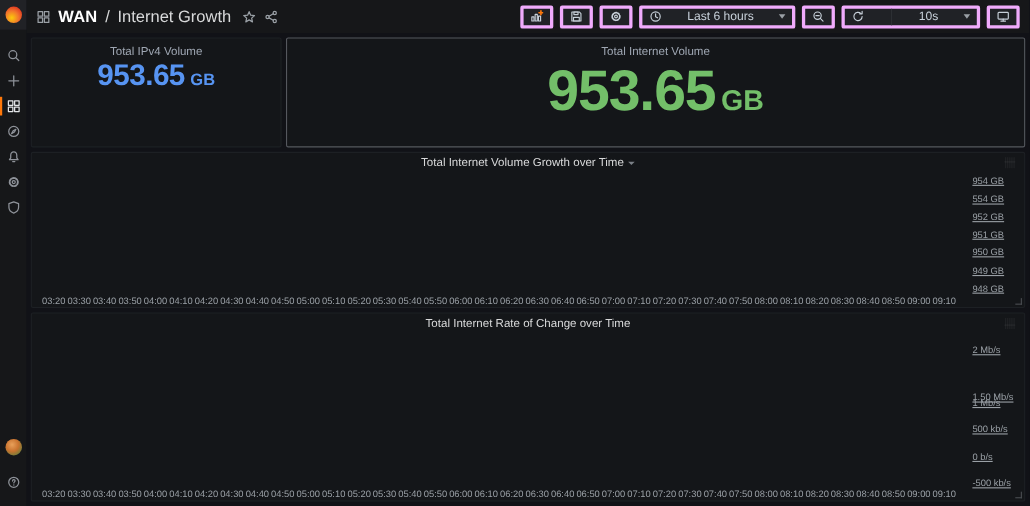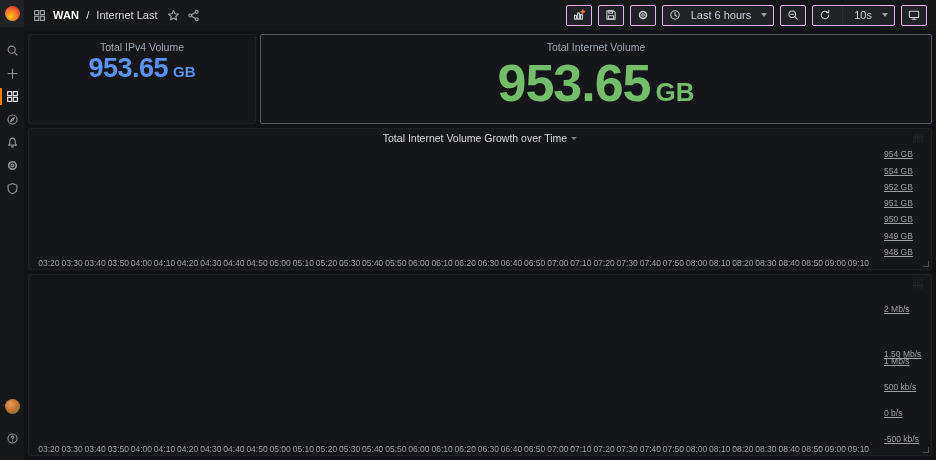--- a/index.html
+++ b/index.html
@@ -28,39 +28,39 @@
   .side-spacer { flex:1; }
   .avatar { width:15px; height:15px; border-radius:50%;
     background:radial-gradient(circle at 40% 35%, #e8a05a 0%, #c9732f 45%, #6f7d3a 80%, #3c4530 100%); }
   .side-bottom { display:flex; flex-direction:column; align-items:center; gap:9px; margin-bottom:10px; }
 
   
   .navbar {
     position:absolute; left:24px; top:0; right:0; height:30px; background:#161719;
     display:flex; align-items:center; justify-content:space-between; padding:0 9px; z-index:4;
   }
-  .nav-left { display:flex; align-items:center; gap:7px; font-size:11px; }
+  .nav-left { display:flex; align-items:center; gap:7px; font-size:15px; }
   .nav-left svg { width:13px; height:13px; stroke:#9aa0a6; fill:none; stroke-width:1.4; stroke-linecap:round; stroke-linejoin:round; }
   .bc-dash { font-weight:700; color:#ffffff; letter-spacing:.2px; }
   .bc-page { color:#d8d9da; }
   .nav-right { display:flex; align-items:center; gap:6px; }
   .tbtn {
-    height:21px; background:#202226; border:1px solid #f0abfc; border-radius:2px;
-    display:flex; align-items:center; gap:10px; padding:0 6px; color:#c7d0d9; font-size:11px; cursor:pointer;
+    height:21px; background:#202226; border:3px solid #f0abfc; border-radius:2px;
+    display:flex; align-items:center; gap:23px; padding:0 6px; color:#c7d0d9; font-size:11px; cursor:pointer;
   }
   .tbtn svg { width:12px; height:12px; stroke:#c7d0d9; fill:none; stroke-width:1.4; stroke-linecap:round; stroke-linejoin:round; }
   .tbtn .plus-accent { stroke:#ff780a; stroke-width:2; }
   .caret-down { width:0; height:0; border-left:3.5px solid transparent; border-right:3.5px solid transparent; border-top:4px solid #9aa0a6; }
   .tbtn-divider { width:1px; align-self:stretch; background:#2c2f33; margin:0 1px; }
 
   
   .content { position:absolute; left:24px; top:30px; right:0; bottom:0; padding:4px; display:flex; flex-direction:column; gap:4px; }
   .panel { background:#141619; border:1px solid #1d2024; border-radius:2px; position:relative; }
 
-  .stats-row { display:flex; gap:4px; height:90px; flex:0 0 auto; }
+  .stats-row { display:flex; gap:4px; height:100px; flex:0 0 auto; }
   .stat { display:flex; flex-direction:column; align-items:center; }
   .stat-side { flex:0 0 228px; }
   .stat-mid { flex:1; }
   .stat.focused { border-color:#55585e; }
   .stat-title { font-size:10.5px; color:#9fa7b3; margin-top:6px; }
   .stat-valwrap { flex:1; display:flex; align-items:baseline; justify-content:center; gap:5px; padding-bottom:14px; }
   .stat-side .stat-valwrap { padding-bottom:22px; }
   .stat-value { font-weight:700; font-size:27px; letter-spacing:-0.5px; }
   .stat-unit { font-weight:700; font-size:15px; }
   .stat-mid .stat-value { font-size:52px; letter-spacing:-1px; }
@@ -160,21 +160,21 @@
   <header class="navbar">
     <div class="nav-left">
       <svg viewBox="0 0 16 16">
           <rect x="2" y="2" width="5" height="5"></rect>
           <rect x="9" y="2" width="5" height="5"></rect>
           <rect x="2" y="9" width="5" height="5"></rect>
           <rect x="9" y="9" width="5" height="5"></rect>
         </svg>
       <span class="bc-dash">WAN</span>
       <span class="bc-page">/</span>
-      <span class="bc-page">Internet Last</span>
+      <span class="bc-page">Internet Growth</span>
       <svg viewBox="0 0 16 16" style="margin-left:3px">
           <path d="M8 2 9.7 5.9 14 6.3 10.8 9.2 11.7 13.4 8 11.2 4.3 13.4 5.2 9.2 2 6.3 6.3 5.9 Z"></path>
         </svg>
       <svg viewBox="0 0 16 16">
           <circle cx="12" cy="3.5" r="1.8"></circle>
           <circle cx="4" cy="8" r="1.8"></circle>
           <circle cx="12" cy="12.5" r="1.8"></circle>
           <line x1="5.7" y1="7.1" x2="10.3" y2="4.4"></line>
           <line x1="5.7" y1="8.9" x2="10.3" y2="11.6"></line>
         </svg>
@@ -360,20 +360,21 @@
             <span style="top: 36.57%;">952 GB</span>
             <span style="top: 21.64%;">554 GB</span>
             <span style="top: 6.72%;">954 GB</span>
           </div>
       </div>
       <div class="resize-corner"></div>
     </section>
 
     <section class="panel chart-panel chart-2">
       <header class="chart-header">
+        <span>Total Internet Rate of Change over Time</span>
         <div class="panel-refresh">
           <svg viewBox="0 0 16 16">
               <line class="grid" x1="1.65" y1="0" x2="1.65" y2="100"></line>
               <line class="grid" x1="4.40" y1="0" x2="4.40" y2="100"></line>
               <line class="grid" x1="7.14" y1="0" x2="7.14" y2="100"></line>
               <line class="grid" x1="9.89" y1="0" x2="9.89" y2="100"></line>
               <line class="grid" x1="12.64" y1="0" x2="12.64" y2="100"></line>
               <line class="grid" x1="15.38" y1="0" x2="15.38" y2="100"></line>
               <line class="grid" x1="18.13" y1="0" x2="18.13" y2="100"></line>
               <line class="grid" x1="20.88" y1="0" x2="20.88" y2="100"></line>

